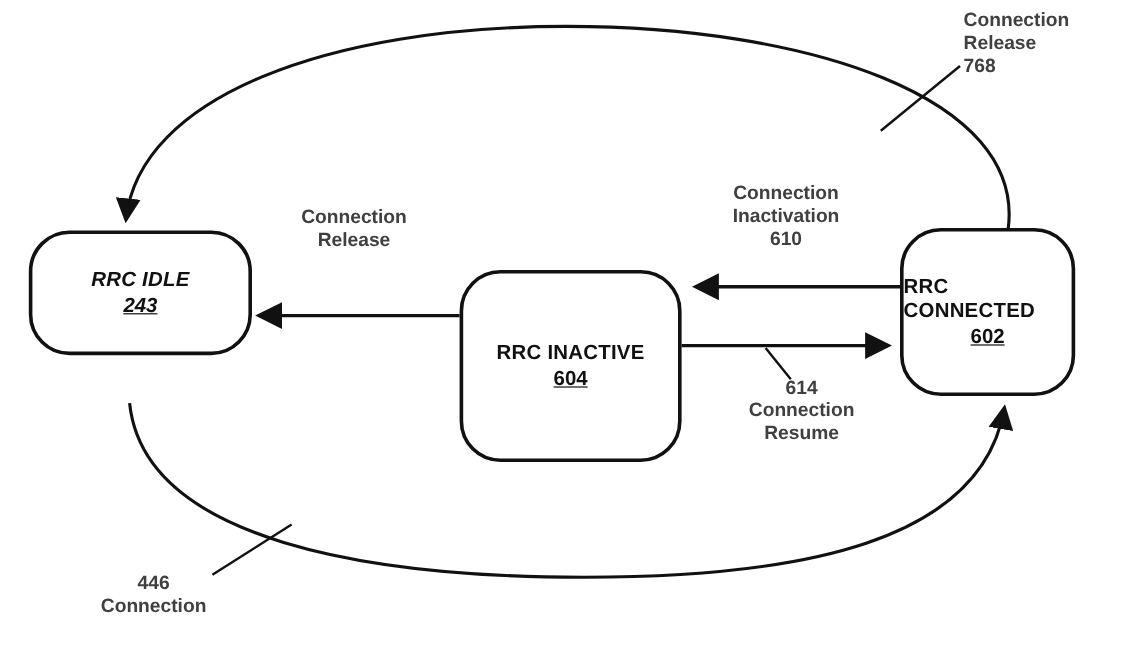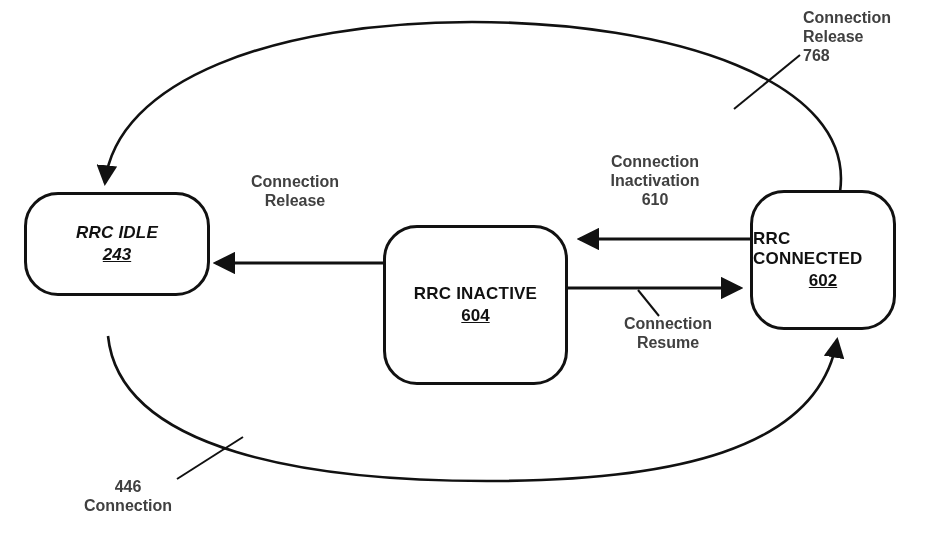--- a/index.html
+++ b/index.html
@@ -113,20 +113,21 @@
     <div>Release</div>
   </div>
 
   <div class="edge-label centered" style="left:592px; top:152px; width:126px;">
     <div>Connection</div>
     <div>Inactivation</div>
     <div>610</div>
   </div>
 
   <div class="edge-label centered" style="left:608px; top:314px; width:120px;">
+    <div>614</div>
     <div>Connection</div>
     <div>Resume</div>
   </div>
 
   <div class="edge-label centered" style="left:55px; top:477px; width:146px;">
     <div>446</div>
     <div>Connection</div>
   </div>
 
 </div>

